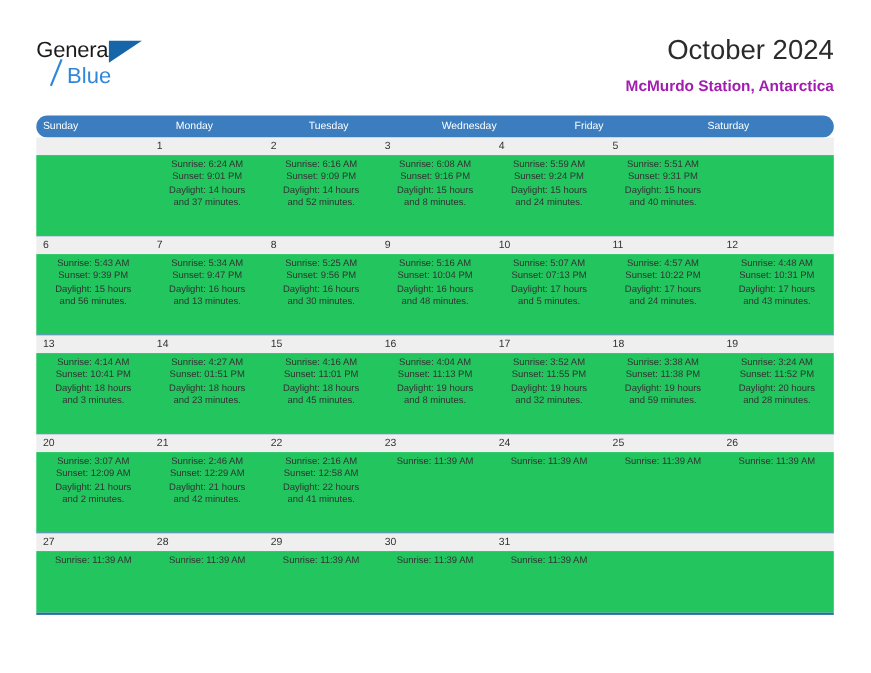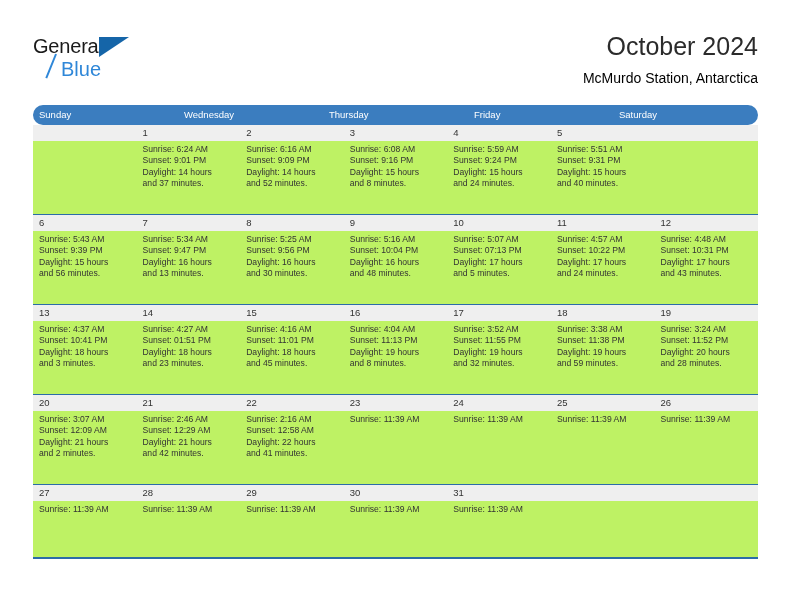--- a/index.html
+++ b/index.html
@@ -81,24 +81,24 @@
   }
   .cal-title {
     font-size: 25px;
     color: #2b2b2b;
     line-height: 32px;
     font-weight: normal;
     margin: 0;
   }
   .cal-subtitle {
     font-size: 14px;
-    color: #000000;
+    color: #a21caf;
     line-height: 20px;
     margin: 6px 0 0 0;
-    font-weight: normal;
+    font-weight: bold;
   }
 
   
   .calendar {
     position: absolute;
     left: 33px;
     top: 105px;
     width: 725px;
   }
   .weekday-row {
@@ -122,22 +122,23 @@
   .week:first-of-type {
     border-top: none;
   }
   .week-numbers {
     display: flex;
     background: #efefef;
     height: 16px;
   }
   .week-body {
     display: flex;
-    background: #bef264;
+    background: #22c55e;
     height: 73px;
+    text-align: center;
   }
   .week.short .week-body {
     height: 56px;
   }
   .daynum {
     flex: 1 1 0;
     font-size: 9.5px;
     line-height: 16px;
     color: #333333;
     padding-left: 6px;
@@ -173,22 +174,23 @@
     </div>
     <div class="title-block">
       <h1 class="cal-title">October 2024</h1>
       <h2 class="cal-subtitle">McMurdo Station, Antarctica</h2>
     </div>
   </div>
 
   <div class="calendar">
     <div class="weekday-row" id="weekday-row">
         <div class="weekday">Sunday</div>
+        <div class="weekday">Monday</div>
+        <div class="weekday">Tuesday</div>
         <div class="weekday">Wednesday</div>
-        <div class="weekday">Thursday</div>
         <div class="weekday">Friday</div>
         <div class="weekday">Saturday</div>
       </div>
     <div id="weeks-container">
         <div class="week">
           <div class="week-numbers">
             <div class="daynum"></div>
             <div class="daynum">1</div>
             <div class="daynum">2</div>
             <div class="daynum">3</div>
@@ -291,21 +293,21 @@
             <div class="daynum">13</div>
             <div class="daynum">14</div>
             <div class="daynum">15</div>
             <div class="daynum">16</div>
             <div class="daynum">17</div>
             <div class="daynum">18</div>
             <div class="daynum">19</div>
           </div>
           <div class="week-body">
             <div class="daycell">
-              <span class="ln">Sunrise: 4:37 AM</span>
+              <span class="ln">Sunrise: 4:14 AM</span>
               <span class="ln">Sunset: 10:41 PM</span>
               <span class="ln">Daylight: 18 hours</span>
               <span class="ln">and 3 minutes.</span>
             </div>
             <div class="daycell">
               <span class="ln">Sunrise: 4:27 AM</span>
               <span class="ln">Sunset: 01:51 PM</span>
               <span class="ln">Daylight: 18 hours</span>
               <span class="ln">and 23 minutes.</span>
             </div>

